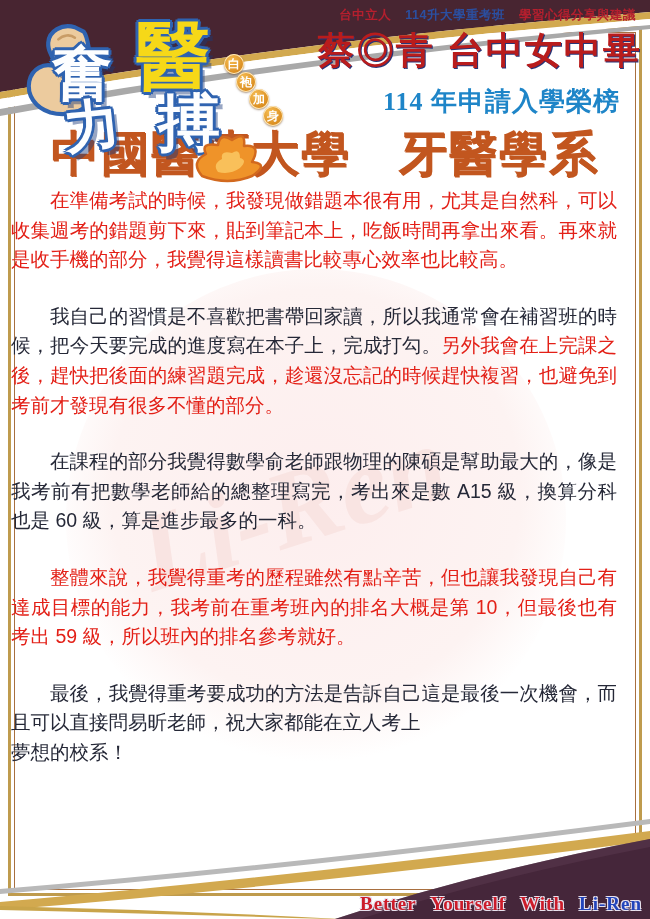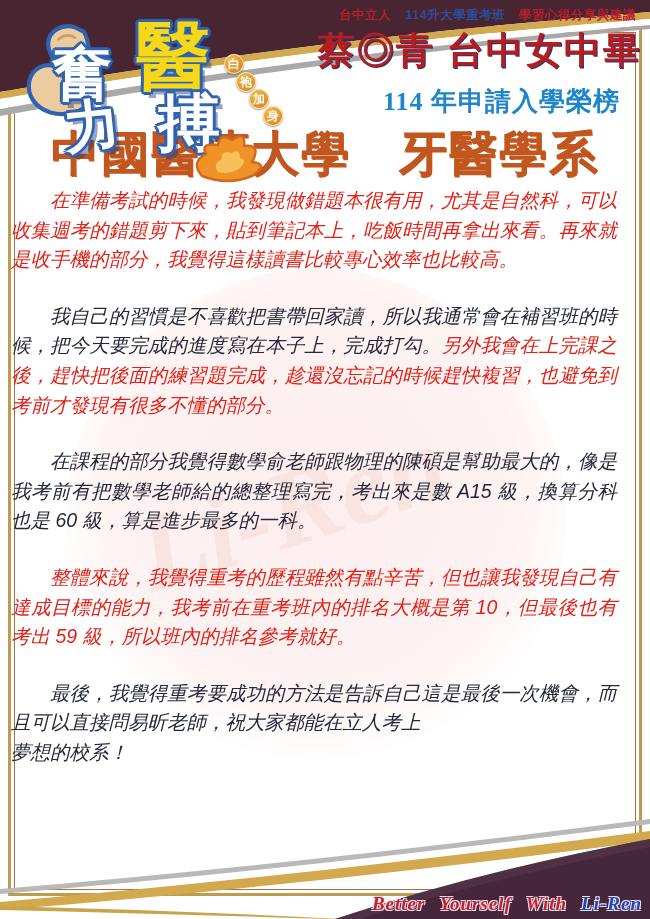--- a/index.html
+++ b/index.html
@@ -53,33 +53,33 @@
     font-size:48px;color:#c2561f;letter-spacing:2px;white-space:nowrap;
     text-shadow:1px 1px 0 #c2561f;
   }
 
   
   .body-text{
     position:absolute;top:186px;left:11px;width:606px;z-index:6;
     font-size:19.5px;line-height:29.6px;text-align:justify;
     font-family:"Liberation Sans", sans-serif;font-weight:500;
   }
-  .body-text p.para{margin:0 0 27px 0;text-indent:2em;font-style:italic;}
+  .body-text p.para{margin:0 0 27px 0;text-indent:2em;}
   .seg-navy{color:#252837;margin-top:24px;}
   .seg-red{color:#e32017;}
 
   
   .top-sweep{position:absolute;top:0;left:0;z-index:5;pointer-events:none;}
   
   .bottom-sweep{position:absolute;left:0;bottom:0;z-index:5;pointer-events:none;}
 
   
   .footer-slogan{
     position:absolute;right:8px;bottom:4px;z-index:8;white-space:nowrap;
-    font-family:"Liberation Serif", serif;font-style:italic;font-weight:900;
+    font-family:"Liberation Serif", serif;font-weight:900;
     font-size:19px;letter-spacing:1px;
   }
   .fword{margin-left:14px;
     text-shadow:-1px -1px 0 #e8e2ee, 1px -1px 0 #e8e2ee, -1px 1px 0 #e8e2ee, 1px 1px 0 #e8e2ee;}
   .fword.red{color:#cc1c2a;}
   .fword.blue{color:#2244bb;}
 
   
   .logo{position:absolute;left:6px;top:14px;width:335px;height:185px;z-index:10;}
   .arm-icon{position:absolute;left:8px;top:6px;width:106px;height:104px;transform:rotate(-6deg);}

